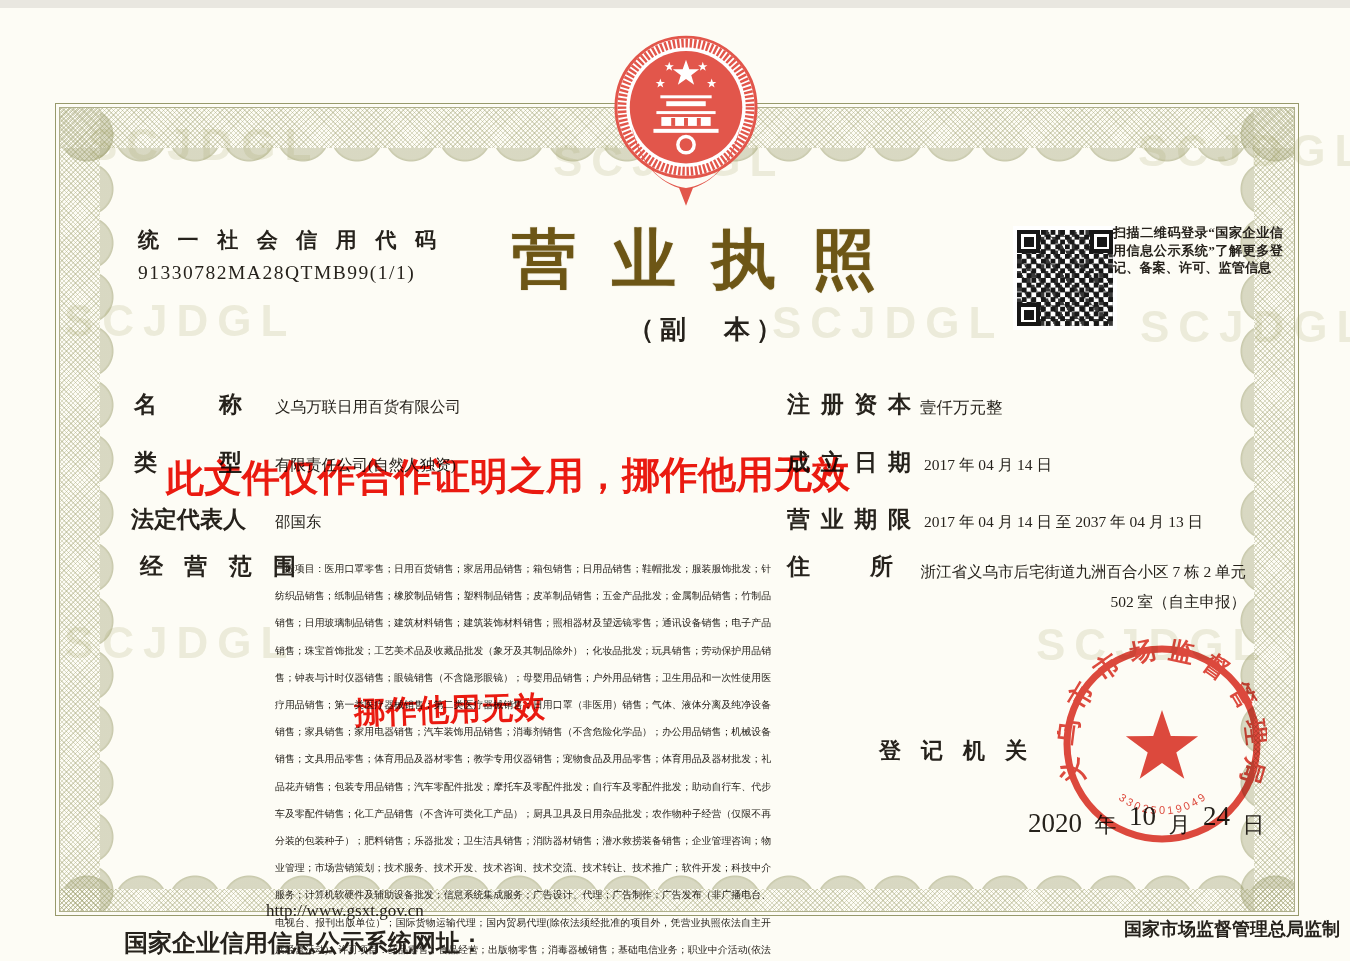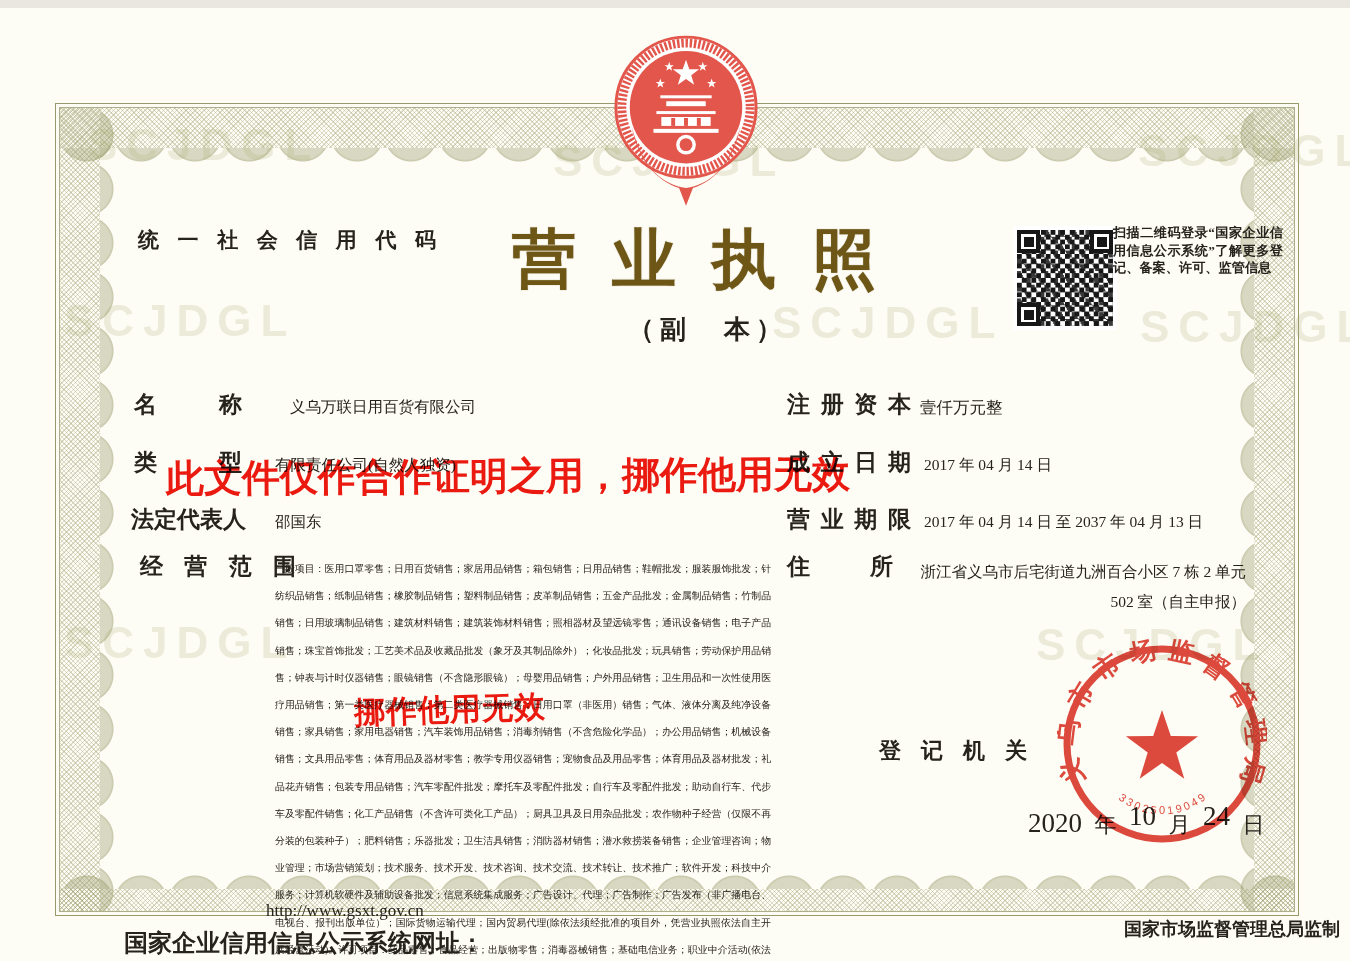--- a/index.html
+++ b/index.html
@@ -137,37 +137,38 @@
   <div class="abs credit-label spread">
       <span>统</span>
       <span>一</span>
       <span>社</span>
       <span>会</span>
       <span>信</span>
       <span>用</span>
       <span>代</span>
       <span>码</span>
     </div>
+  <div class="abs credit-code">91330782MA28QTMB99(1/1)</div>
   <div class="abs title">营业执照</div>
   <div class="abs subtitle">（副　本）</div>
 
   <div class="abs qr">
     <div class="qr-n1"></div>
     <div class="qr-n2"></div>
     <div class="finder f-tl"></div>
     <div class="finder f-tr"></div>
     <div class="finder f-bl"></div>
   </div>
   <div class="abs qr-caption">扫描二维码登录“国家企业信用信息公示系统”了解更多登记、备案、许可、监管信息</div>
 
   <div class="abs flabel spread" style="left:134px;top:381px;width:108px">
       <span>名</span>
       <span>称</span>
     </div>
-  <div class="abs fvalue" style="left:290px;top:389px">义乌万联日用百货有限公司</div>
+  <div class="abs fvalue" style="left:275px;top:389px">义乌万联日用百货有限公司</div>
 
   <div class="abs flabel spread" style="left:134px;top:439px;width:108px">
       <span>类</span>
       <span>型</span>
     </div>
   <div class="abs fvalue" style="left:275px;top:447px">有限责任公司(自然人独资)</div>
 
   <div class="abs flabel" style="left:131px;top:496px">法定代表人</div>
   <div class="abs fvalue" style="left:275px;top:504px">邵国东</div>
 

